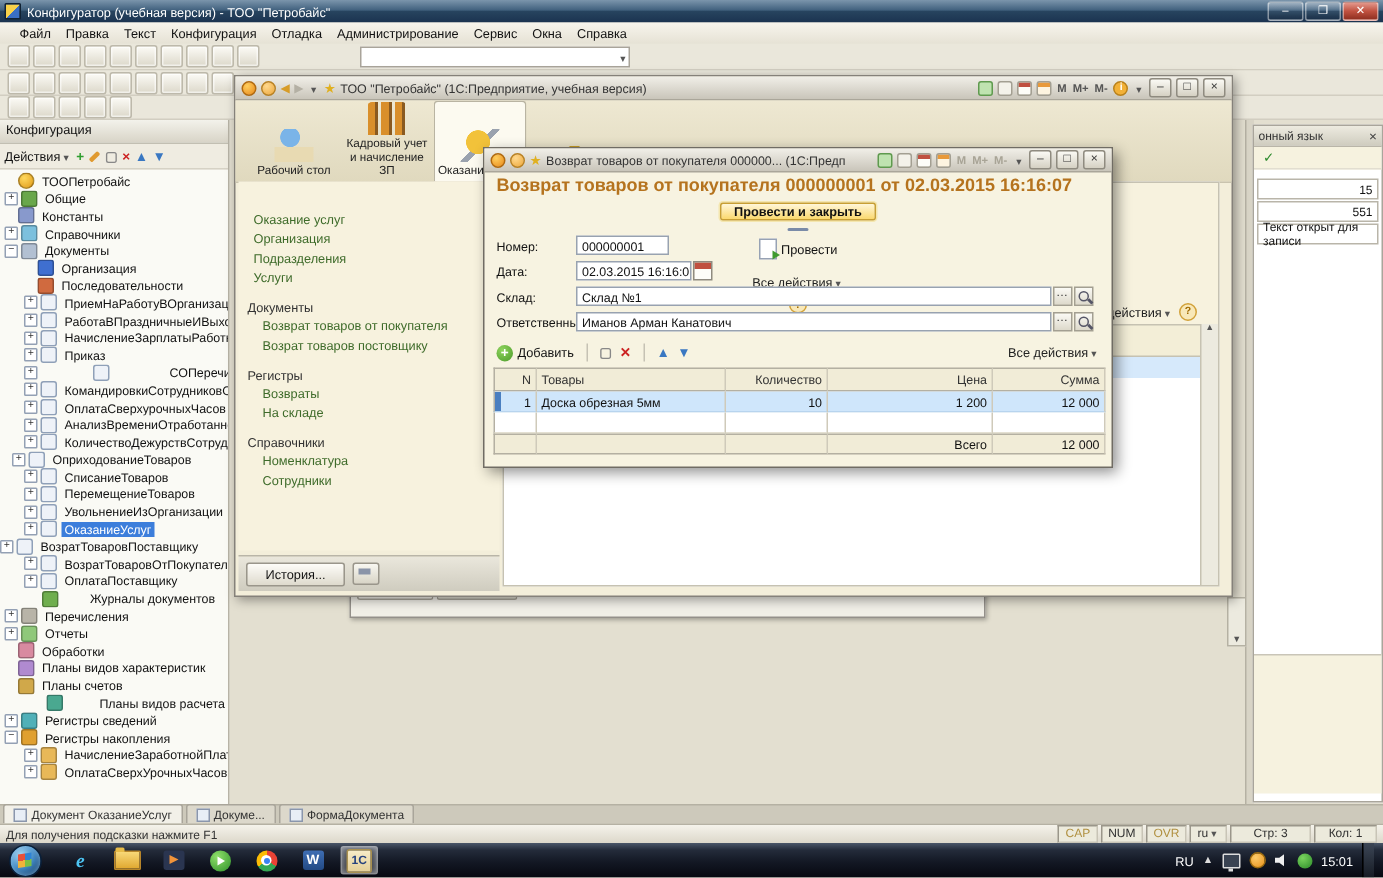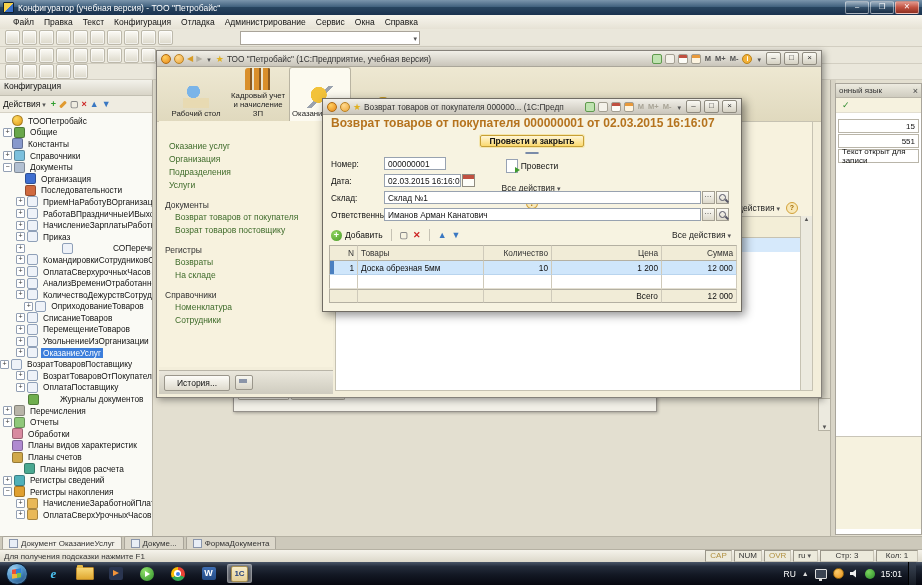--- a/index.html
+++ b/index.html
@@ -398,21 +398,21 @@
         <div class="trow" style="padding-left: 16px;">
           <span class="texp">+</span>
           <span class="tic" data-ic="document-icon"></span>
           <span class="tlabel">АнализВремениОтработанногоСв</span>
         </div>
         <div class="trow" style="padding-left: 16px;">
           <span class="texp">+</span>
           <span class="tic" data-ic="document-icon"></span>
           <span class="tlabel">КоличествоДежурствСотруднико</span>
         </div>
-        <div class="trow" style="padding-left: 18px; justify-content: center;">
+        <div class="trow" style="padding-left: 8px;">
           <span class="texp">+</span>
           <span class="tic" data-ic="document-icon"></span>
           <span class="tlabel">ОприходованиеТоваров</span>
         </div>
         <div class="trow" style="padding-left: 16px;">
           <span class="texp">+</span>
           <span class="tic" data-ic="document-icon"></span>
           <span class="tlabel">СписаниеТоваров</span>
         </div>
         <div class="trow" style="padding-left: 16px;">
@@ -468,21 +468,21 @@
         <div class="trow" style="padding-left: 3px;">
           <span class="texp-sp"></span>
           <span class="tic" data-ic="char-types-icon"></span>
           <span class="tlabel">Планы видов характеристик</span>
         </div>
         <div class="trow" style="padding-left: 3px;">
           <span class="texp-sp"></span>
           <span class="tic" data-ic="chart-accounts-icon"></span>
           <span class="tlabel">Планы счетов</span>
         </div>
-        <div class="trow" style="padding-left: 15px;">
+        <div class="trow" style="padding-left: 3px; justify-content: space-between;">
           <span class="texp-sp"></span>
           <span class="tic" data-ic="calc-types-icon"></span>
           <span class="tlabel">Планы видов расчета</span>
         </div>
         <div class="trow" style="padding-left: 3px;">
           <span class="texp">+</span>
           <span class="tic" data-ic="inforeg-icon"></span>
           <span class="tlabel">Регистры сведений</span>
         </div>
         <div class="trow" style="padding-left: 3px;">

